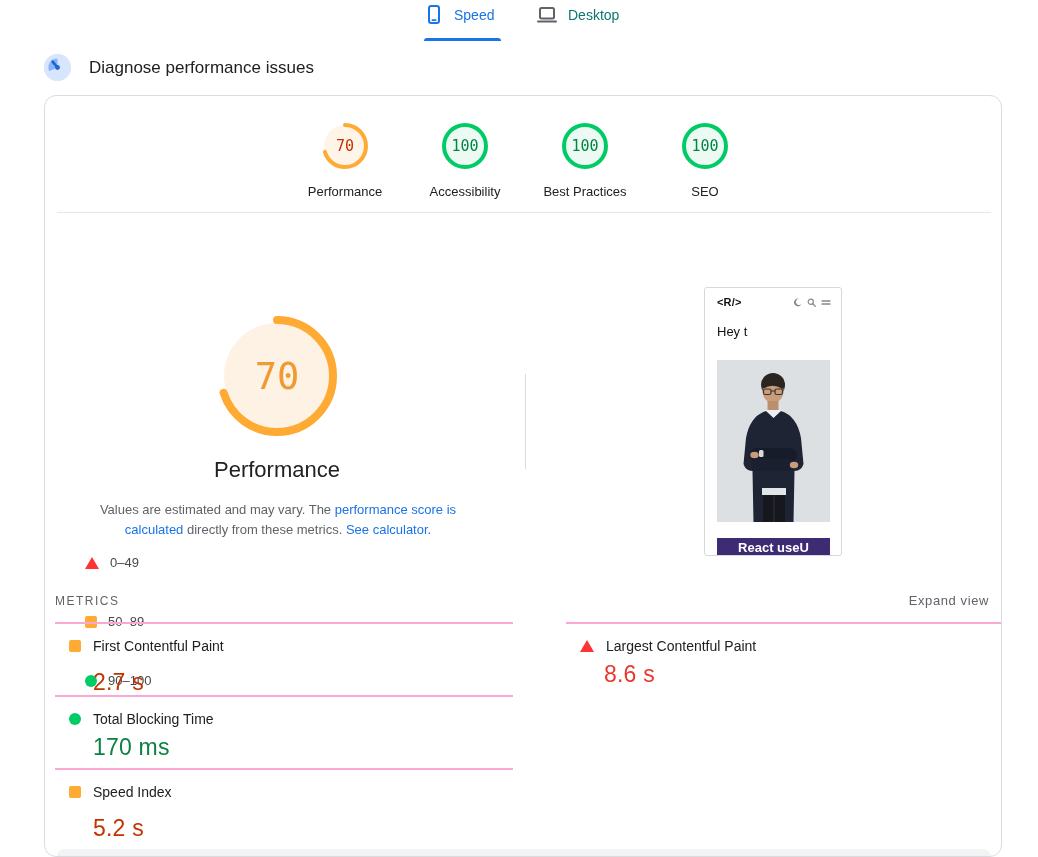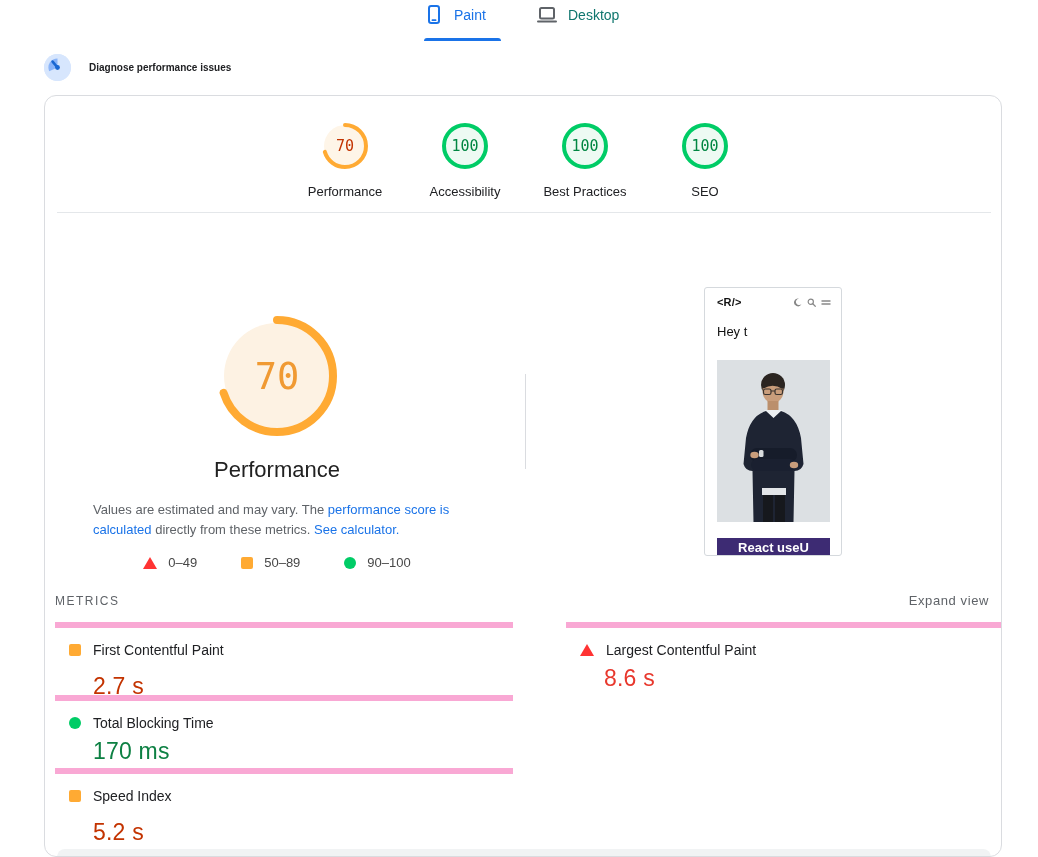--- a/index.html
+++ b/index.html
@@ -9,21 +9,21 @@
   
   .tabbar { position:absolute; left:0; top:8; width:1038px; height:44px; }
   .tab { position:absolute; top:4px; display:flex; align-items:center; gap:10px; font-size:14px; font-weight:500; cursor:pointer; }
   .tab-mobile { left:424px; color:#1a73e8; }
   .tab-desktop { left:536px; color:#0f766e; }
   .tab-underline { position:absolute; left:424px; top:38px; width:77px; height:3px; border-radius:3px 3px 0 0; background:#1a73e8; }
 
   
   .diagnose { position:absolute; left:44px; top:54px; display:flex; align-items:center; gap:18px; }
   .diag-badge { width:27px; height:27px; border-radius:50%; background:#d7e6fd; display:flex; align-items:center; justify-content:center; }
-  .diagnose .label { font-size:10px; font-weight:700; color:#202124; }
+  .diagnose .label { font-size:17px; font-weight:400; color:#202124; }
 
   
   .card { position:absolute; left:44px; top:95px; width:958px; height:762px;
           border:1px solid #dadce0; border-radius:12px; background:#fff; overflow:hidden; }
 
   
   .score-row { position:absolute; left:245px; top:26px; display:flex; gap:10px; }
   .category { width:110px; display:flex; flex-direction:column; align-items:center; cursor:pointer; }
   .cat-gauge { position:relative; width:48px; height:48px; }
   .cat-gauge svg { position:absolute; left:0; top:0; }
@@ -31,23 +31,23 @@
              font-family:"DejaVu Sans Mono", monospace; font-size:15px; }
   .cat-label { margin-top:14px; font-size:13px; color:#202124; }
   .card-hr { position:absolute; left:12px; top:116px; width:934px; height:1px; background:#e4e7ea; }
 
   
   .big-gauge { position:absolute; left:172px; top:220px; width:120px; height:120px; }
   .big-gauge svg { position:absolute; left:0; top:0; }
   .big-num { position:absolute; left:0; top:0; width:120px; height:120px; display:flex; align-items:center; justify-content:center;
              font-family:"DejaVu Sans Mono", monospace; font-size:37px; color:#f09a33; }
   .gauge-title { position:absolute; left:40px; top:361px; width:384px; text-align:center; font-size:22px; color:#212121; }
-  .disclaimer { position:absolute; left:48px; top:404px; width:370px; font-size:13px; line-height:20px; color:#5f6368; }
+  .disclaimer { position:absolute; left:48px; top:404px; width:370px; text-align:center; font-size:13px; line-height:20px; color:#5f6368; }
   .disclaimer a { color:#1a73e8; text-decoration:none; cursor:pointer; }
-  .legend { position:absolute; left:40px; top:459px; width:384px; display:flex; justify-content:center; gap:44px; }
+  .legend { position:absolute; left:40px; top:459px; width:384px; display:flex; justify-content:center; gap:44px;flex-direction:column; }
   .legend-item { display:flex; align-items:center; gap:11px; font-size:13px; color:#474747; }
 
   .vdivider { position:absolute; left:480px; top:278px; width:1px; height:95px; background:#dadce0; }
 
   
   .thumb { position:absolute; left:659px; top:191px; width:138px; height:269px; background:#fff;
            border:1px solid #d5d9dd; border-radius:3px; overflow:hidden; }
   .thumb-head { position:absolute; left:12px; top:8px; right:10px; display:flex; justify-content:space-between; align-items:center; }
   .thumb-logo { font-size:11px; font-weight:700; letter-spacing:0.2px; color:#111; }
   .thumb-icons { display:flex; gap:5px; align-items:center; }
@@ -63,42 +63,42 @@
   .shape-square { width:12px; height:12px; border-radius:2px; background:#fa3; }
   .shape-triangle { width:0; height:0; border-left:7px solid transparent; border-right:7px solid transparent; border-bottom:12px solid #f33; background:none; }
 
   
   .metrics-head { position:absolute; left:10px; top:497px; width:936px; display:flex; justify-content:space-between; align-items:center; }
   .metrics-title { font-size:12px; letter-spacing:1.5px; color:#5f6368; }
   .expand-view { font-size:13px; letter-spacing:0.6px; color:#5f6368; cursor:pointer; padding-right:2px; }
   .mcol { position:absolute; top:526px; }
   .mcol-left { left:10px; width:458px; }
   .mcol-right { left:521px; width:447px; }
-  .metric-row { height:73px; border-top:6px solid #f9a8d4; padding:14px 0 0 14px; }
+  .metric-row { height:73px; border-top:2px solid #f9a8d4; padding:14px 0 0 14px; }
   .metric-top { display:flex; align-items:center; gap:12px; }
   .metric-name { font-size:14px; color:#202124; }
   .metric-value { margin:7px 0 0 24px; font-size:23px; letter-spacing:0.2px; }
   .val-pass { color:#0d8043; }
   .val-average { color:#c33300;margin-top:15px; }
   .val-fail { color:#e8382d; }
 
   .bottom-bar { position:absolute; left:12px; top:753px; width:934px; height:14px; border-radius:8px 8px 0 0; background:#f1f3f4; }
 </style>
 </head>
 <body>
 
 <div class="page">
 
   <div class="tabbar">
     <div class="tab tab-mobile">
       <svg width="20" height="21" viewBox="0 0 20 21">
         <rect x="5" y="2" width="10" height="17" rx="2.2" fill="none" stroke="#1a73e8" stroke-width="2"></rect>
         <line x1="8.4" y1="16.2" x2="11.6" y2="16.2" stroke="#1a73e8" stroke-width="1.7" stroke-linecap="round"></line>
       </svg>
-      <span>Paint</span>
+      <span>Speed</span>
     </div>
     <div class="tab tab-desktop">
       <svg width="22" height="21" viewBox="0 0 22 21">
         <rect x="4" y="4" width="14" height="10.5" rx="1.5" fill="none" stroke="#5f6368" stroke-width="2"></rect>
         <line x1="2" y1="17.5" x2="20" y2="17.5" stroke="#5f6368" stroke-width="2" stroke-linecap="round"></line>
       </svg>
       <span>Desktop</span>
     </div>
     <div class="tab-underline"></div>
   </div>

